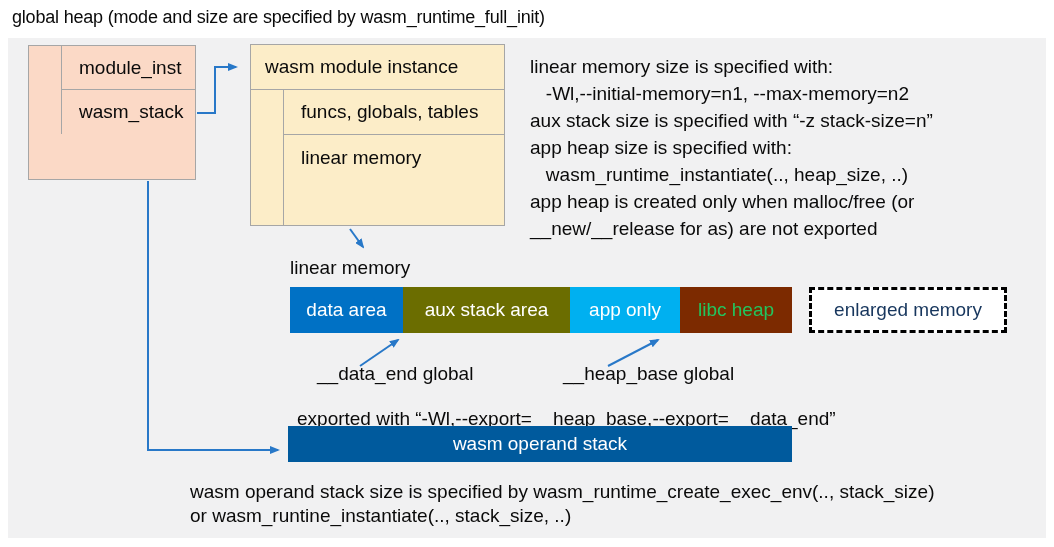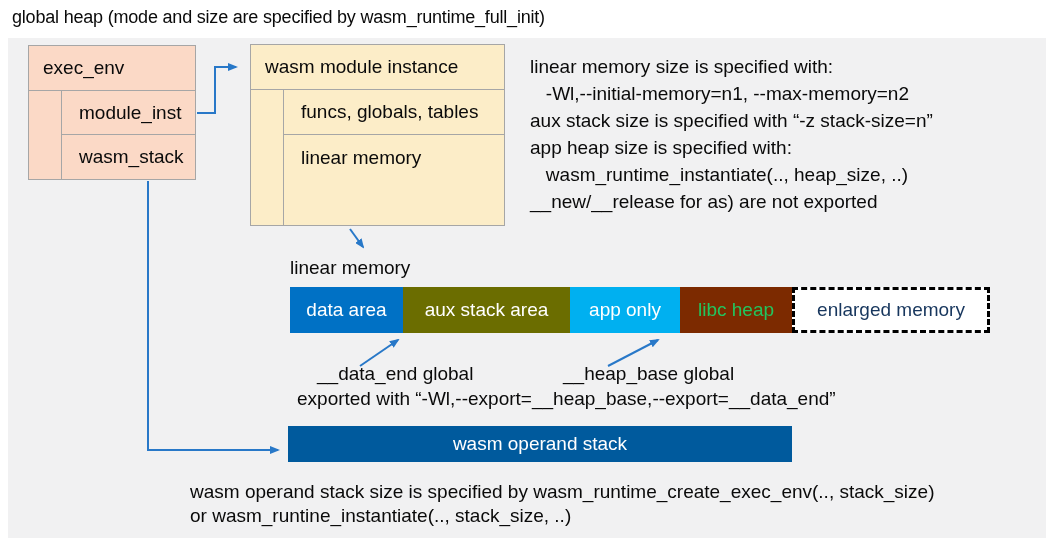--- a/index.html
+++ b/index.html
@@ -39,25 +39,25 @@
   .notes{left:530px;top:53px;font-size:19px;}
   .note-line{height:27px;line-height:27px;white-space:pre-wrap;}
   
   .lm-label{left:290px;top:257px;font-size:19px;}
   .membar{left:290px;top:287px;display:flex;height:46px;font-size:19px;}
   .seg{display:flex;align-items:center;justify-content:center;height:46px;text-align:center;}
   .seg1{width:113px;}
   .seg2{width:167px;}
   .seg3{width:110px;}
   .seg4{width:112px;}
-  .seg5{width:198px;margin-left:0;border:3px dashed #000000;box-sizing:border-box;}
+  .seg5{width:198px;margin-left:17px;border:3px dashed #000000;box-sizing:border-box;}
   .ann{font-size:19px;}
   .ann-dataend{left:317px;top:363px;}
   .ann-heapbase{left:563px;top:363px;}
-  .ann-exported{left:297px;top:388px;}
+  .ann-exported{left:297px;top:408px;}
   
   .opbar{
     left:288px;top:426px;width:504px;height:36px;
     display:flex;align-items:center;justify-content:center;
     color:#ffffff;font-size:19px;
   }
   .bottom-notes{left:190px;top:480px;font-size:19px;}
   .bottom-line{height:24px;line-height:24px;white-space:pre-wrap;}
   svg.arrow{overflow:visible;}
 </style>
@@ -70,41 +70,41 @@
       <path d="M0,0 L10,4 L0,8 z" fill="#2878c8"></path>
     </marker>
   </defs>
 </svg>
 
 <div class="abs title">global heap (mode and size are specified by wasm_runtime_full_init)</div>
 
 <div class="abs panel" style="background-color: rgb(241, 241, 242);"></div>
 
 <div class="abs box exec-box" style="background-color: rgb(251, 217, 198); border-color: rgb(166, 166, 166);">
-  <div class="box-header">exec_env</div>
   <div class="box-rows">
     <div class="box-row">module_inst</div>
     <div class="box-row">wasm_stack</div>
   </div>
 </div>
 
 <div class="abs box inst-box" style="background-color: rgb(252, 237, 200); border-color: rgb(166, 166, 166);">
   <div class="box-header">wasm module instance</div>
   <div class="box-rows">
     <div class="box-row">funcs, globals, tables</div>
     <div class="box-row">linear memory</div>
   </div>
 </div>
 
 <div class="abs notes">
   <div class="note-line">linear memory size is specified with:</div>
   <div class="note-line">   -Wl,--initial-memory=n1, --max-memory=n2</div>
   <div class="note-line">aux stack size is specified with “-z stack-size=n”</div>
   <div class="note-line">app heap size is specified with:</div>
   <div class="note-line">   wasm_runtime_instantiate(.., heap_size, ..)</div>
+  <div class="note-line">app heap is created only when malloc/free (or</div>
   <div class="note-line">__new/__release for as) are not exported</div>
 </div>
 
 <div class="abs lm-label">linear memory</div>
 <div class="abs membar">
   <div class="seg seg1" style="background-color: rgb(0, 113, 197); color: rgb(255, 255, 255);">data area</div>
   <div class="seg seg2" style="background-color: rgb(107, 109, 0); color: rgb(255, 255, 255);">aux stack area</div>
   <div class="seg seg3" style="background-color: rgb(0, 176, 240); color: rgb(255, 255, 255);">app only</div>
   <div class="seg seg4" style="background-color: rgb(124, 42, 0); color: #22c55e;">libc heap</div>
   <div class="seg seg5" style="background-color: rgb(255, 255, 255); color: rgb(23, 54, 93);">enlarged memory</div>

